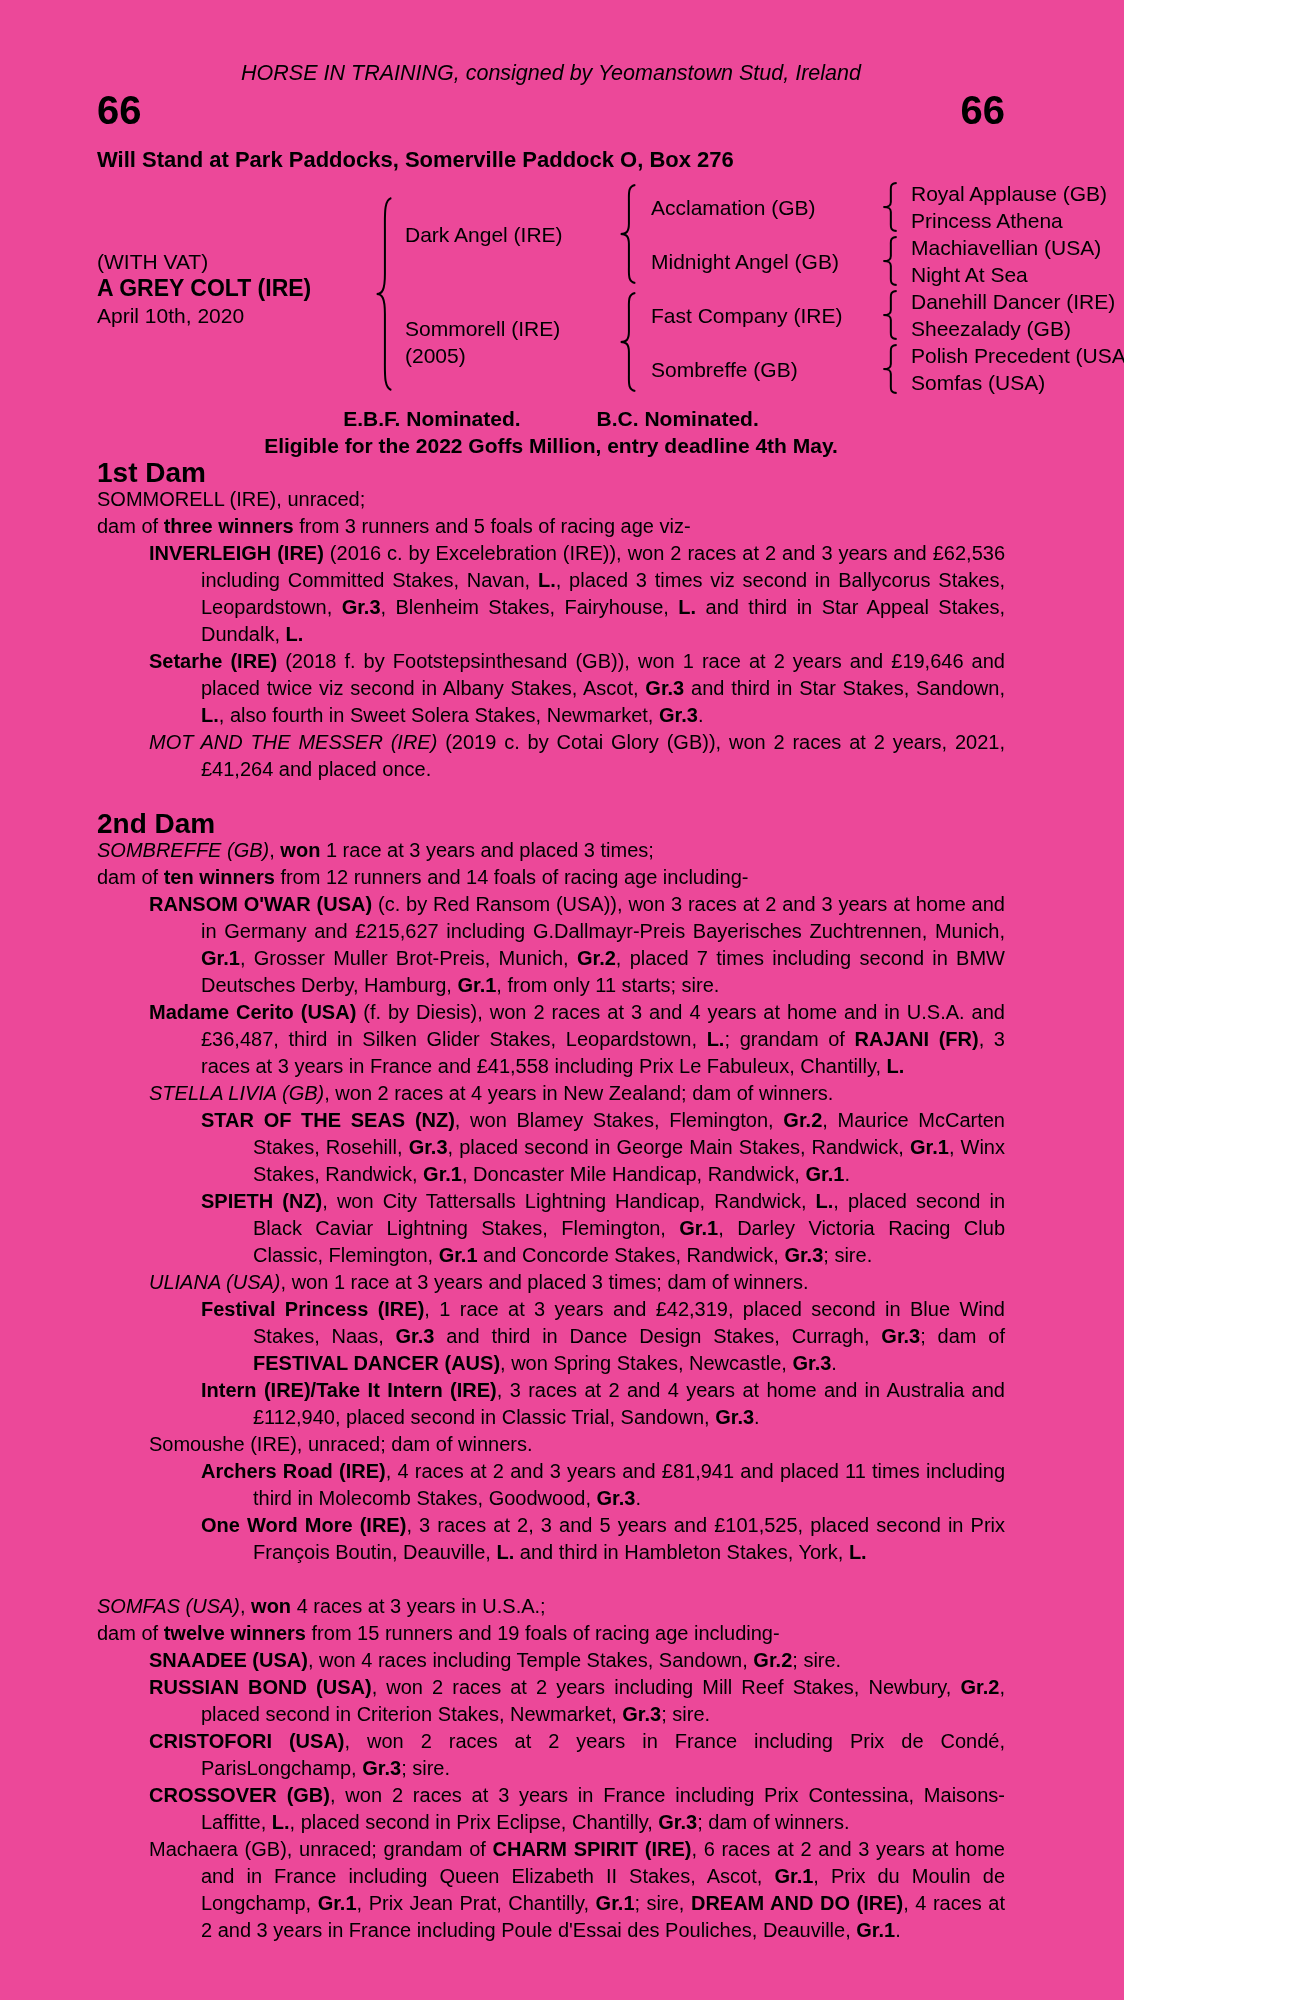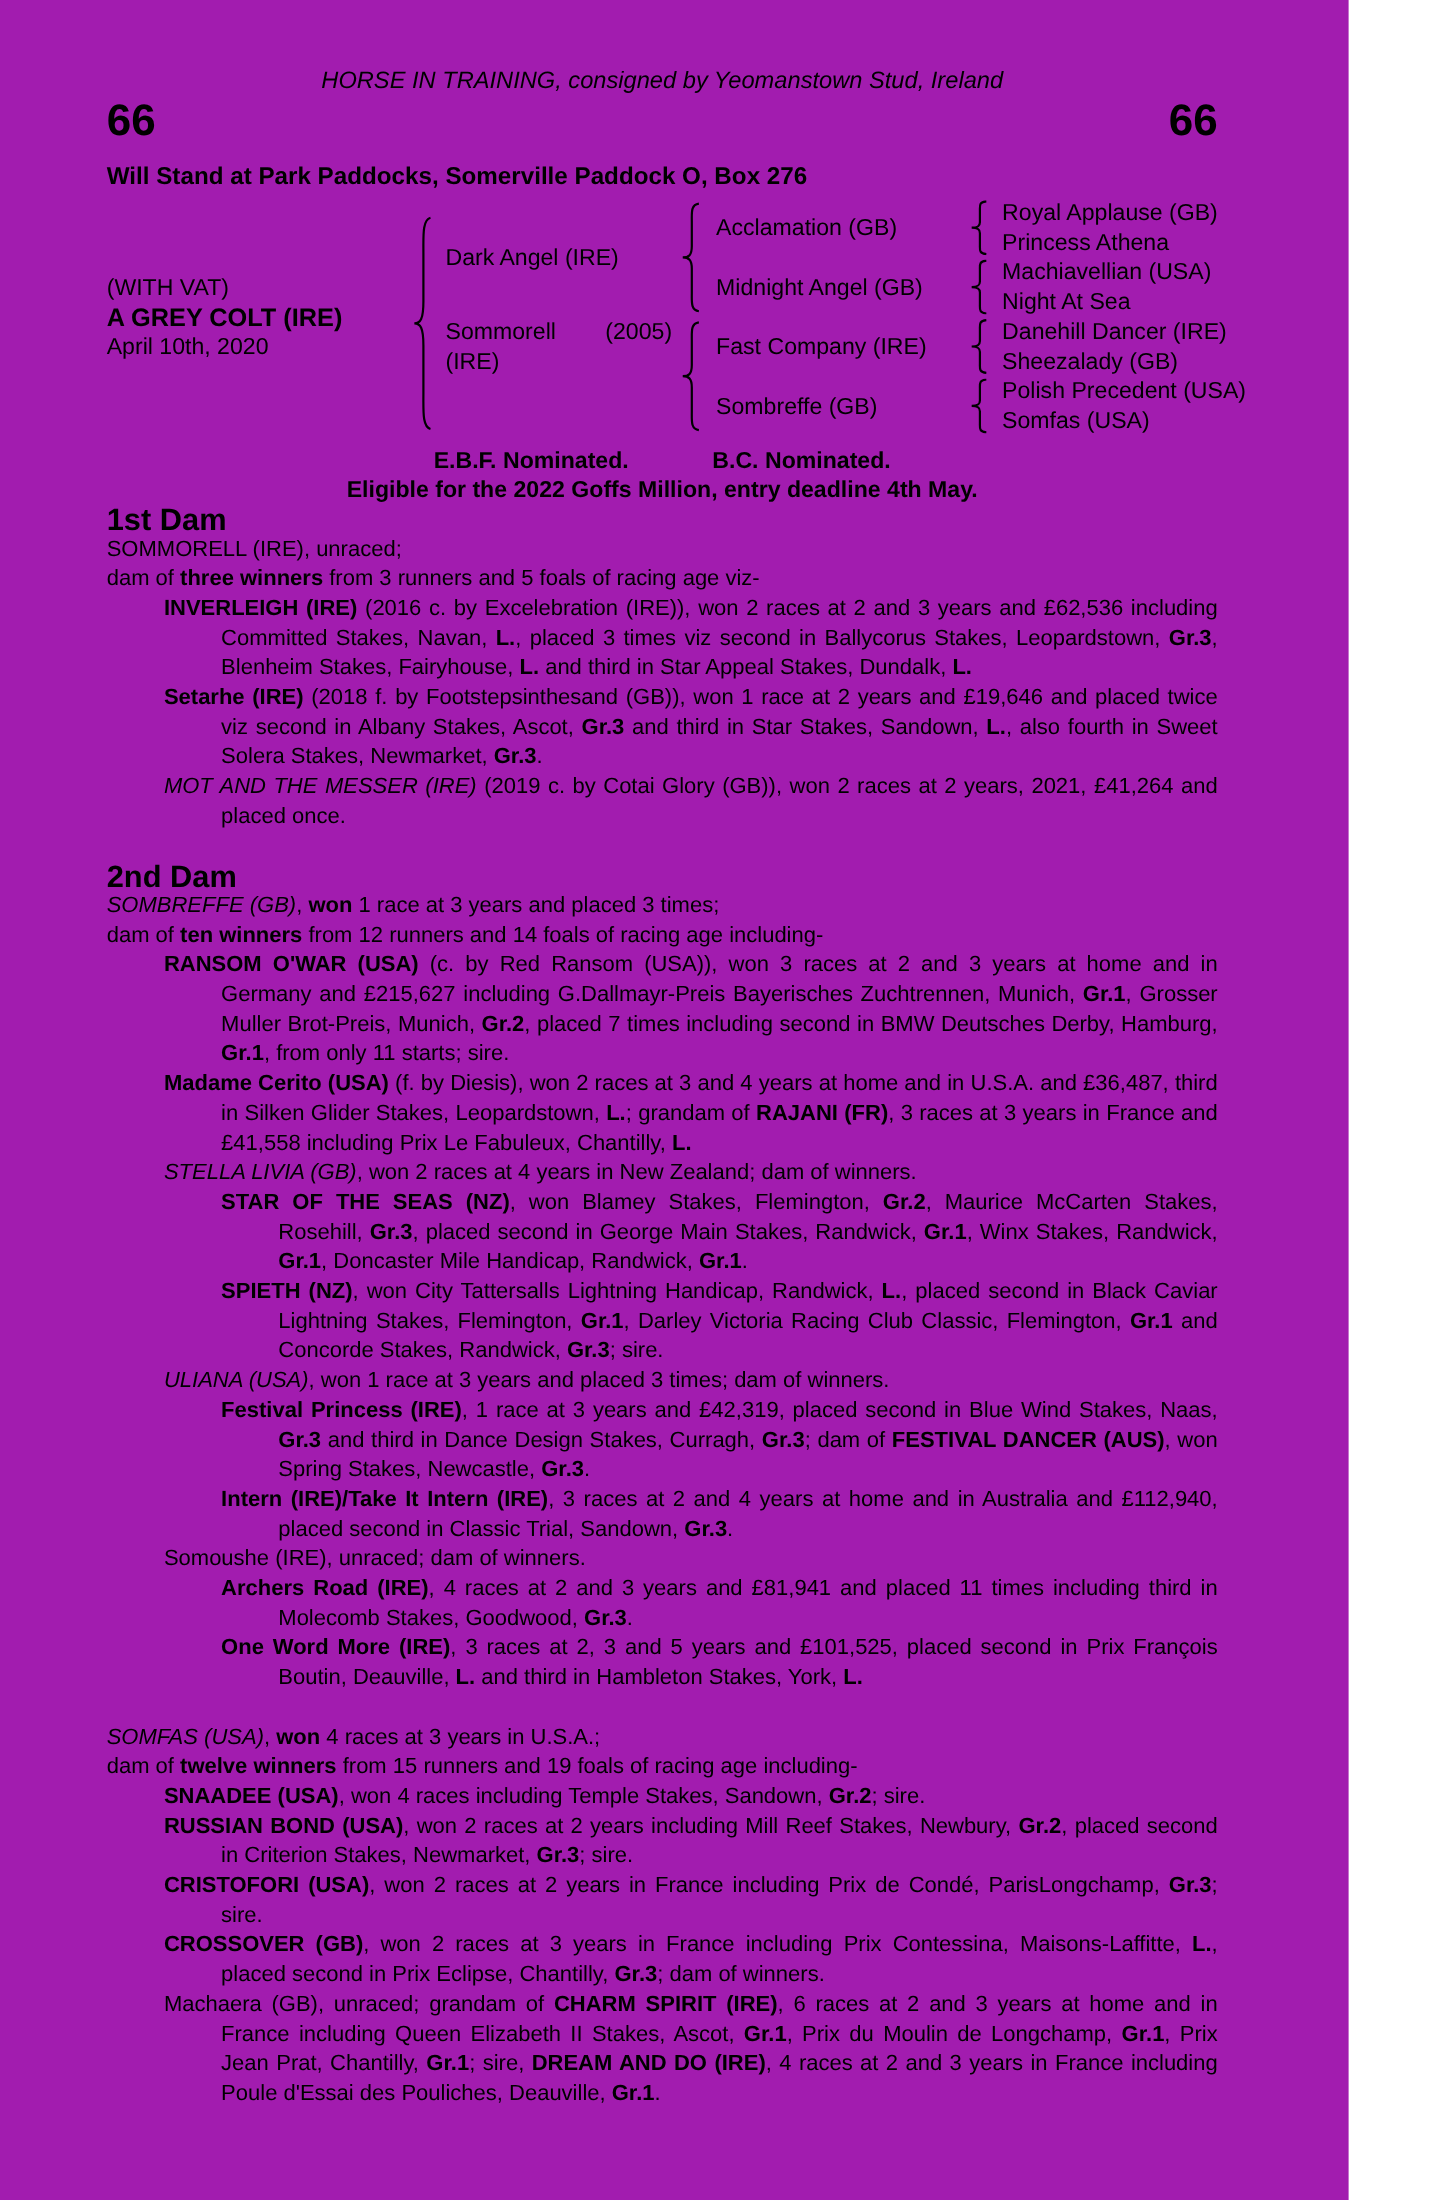--- a/index.html
+++ b/index.html
@@ -1,19 +1,19 @@
 <!DOCTYPE html>
 <html><head>
 <meta charset="utf-8">
 <style>
   html,body{margin:0;padding:0;background:#ffffff;}
   .page{
     position:relative;
-    width:1226px;height:2000px;
-    background:#a21caf;color:#000000;
+    width:1124px;height:2000px;
+    background:#ec4899;color:#000000;
     font-family:"Liberation Sans", sans-serif;
     overflow:hidden;
   }
   .content{margin-left:97px;margin-right:119px;}
 
   
   .header-title{
     text-align:center;font-style:italic;font-size:21.5px;
     padding-top:60px;line-height:26px;
   }
@@ -31,21 +31,21 @@
     margin-top:7px;
     font-size:21px;line-height:27px;
   }
   .ped-subject{grid-column:1;grid-row:1/9;display:flex;flex-direction:column;justify-content:center;}
   .ped-subject .vat{font-size:21px;}
   .ped-subject .subj-name{font-weight:bold;font-size:23px;}
   .brace{display:block;}
   .brace svg{width:100%;height:100%;display:block;}
   .brace-main{grid-column:2;grid-row:1/9;padding:14px 4px 2px 4px;}
   .gen2-sire{grid-column:3;grid-row:1/5;display:flex;flex-direction:column;justify-content:center;padding-left:6px;}
-  .gen2-dam {grid-column:3;grid-row:5/9;display:flex;flex-direction:row;justify-content:center;padding-left:6px;}
+  .gen2-dam {grid-column:3;grid-row:5/9;display:flex;flex-direction:column;justify-content:center;padding-left:6px;}
   .brace-g2-s{grid-column:4;grid-row:1/5;padding:3px 6px;}
   .brace-g2-d{grid-column:4;grid-row:5/9;padding:3px 6px;}
   .gen3{grid-column:5;display:flex;align-items:center;padding-left:6px;}
   .g3-1{grid-row:1/3;} .g3-2{grid-row:3/5;} .g3-3{grid-row:5/7;} .g3-4{grid-row:7/9;}
   .brace-g3{grid-column:6;padding:2px 7px;}
   .b3-1{grid-row:1/3;} .b3-2{grid-row:3/5;} .b3-3{grid-row:5/7;} .b3-4{grid-row:7/9;}
   .gen4{grid-column:7;display:flex;align-items:center;padding-left:4px;white-space:nowrap;}
   .g4-1{grid-row:1;} .g4-2{grid-row:2;} .g4-3{grid-row:3;} .g4-4{grid-row:4;}
   .g4-5{grid-row:5;} .g4-6{grid-row:6;} .g4-7{grid-row:7;} .g4-8{grid-row:8;}
 

